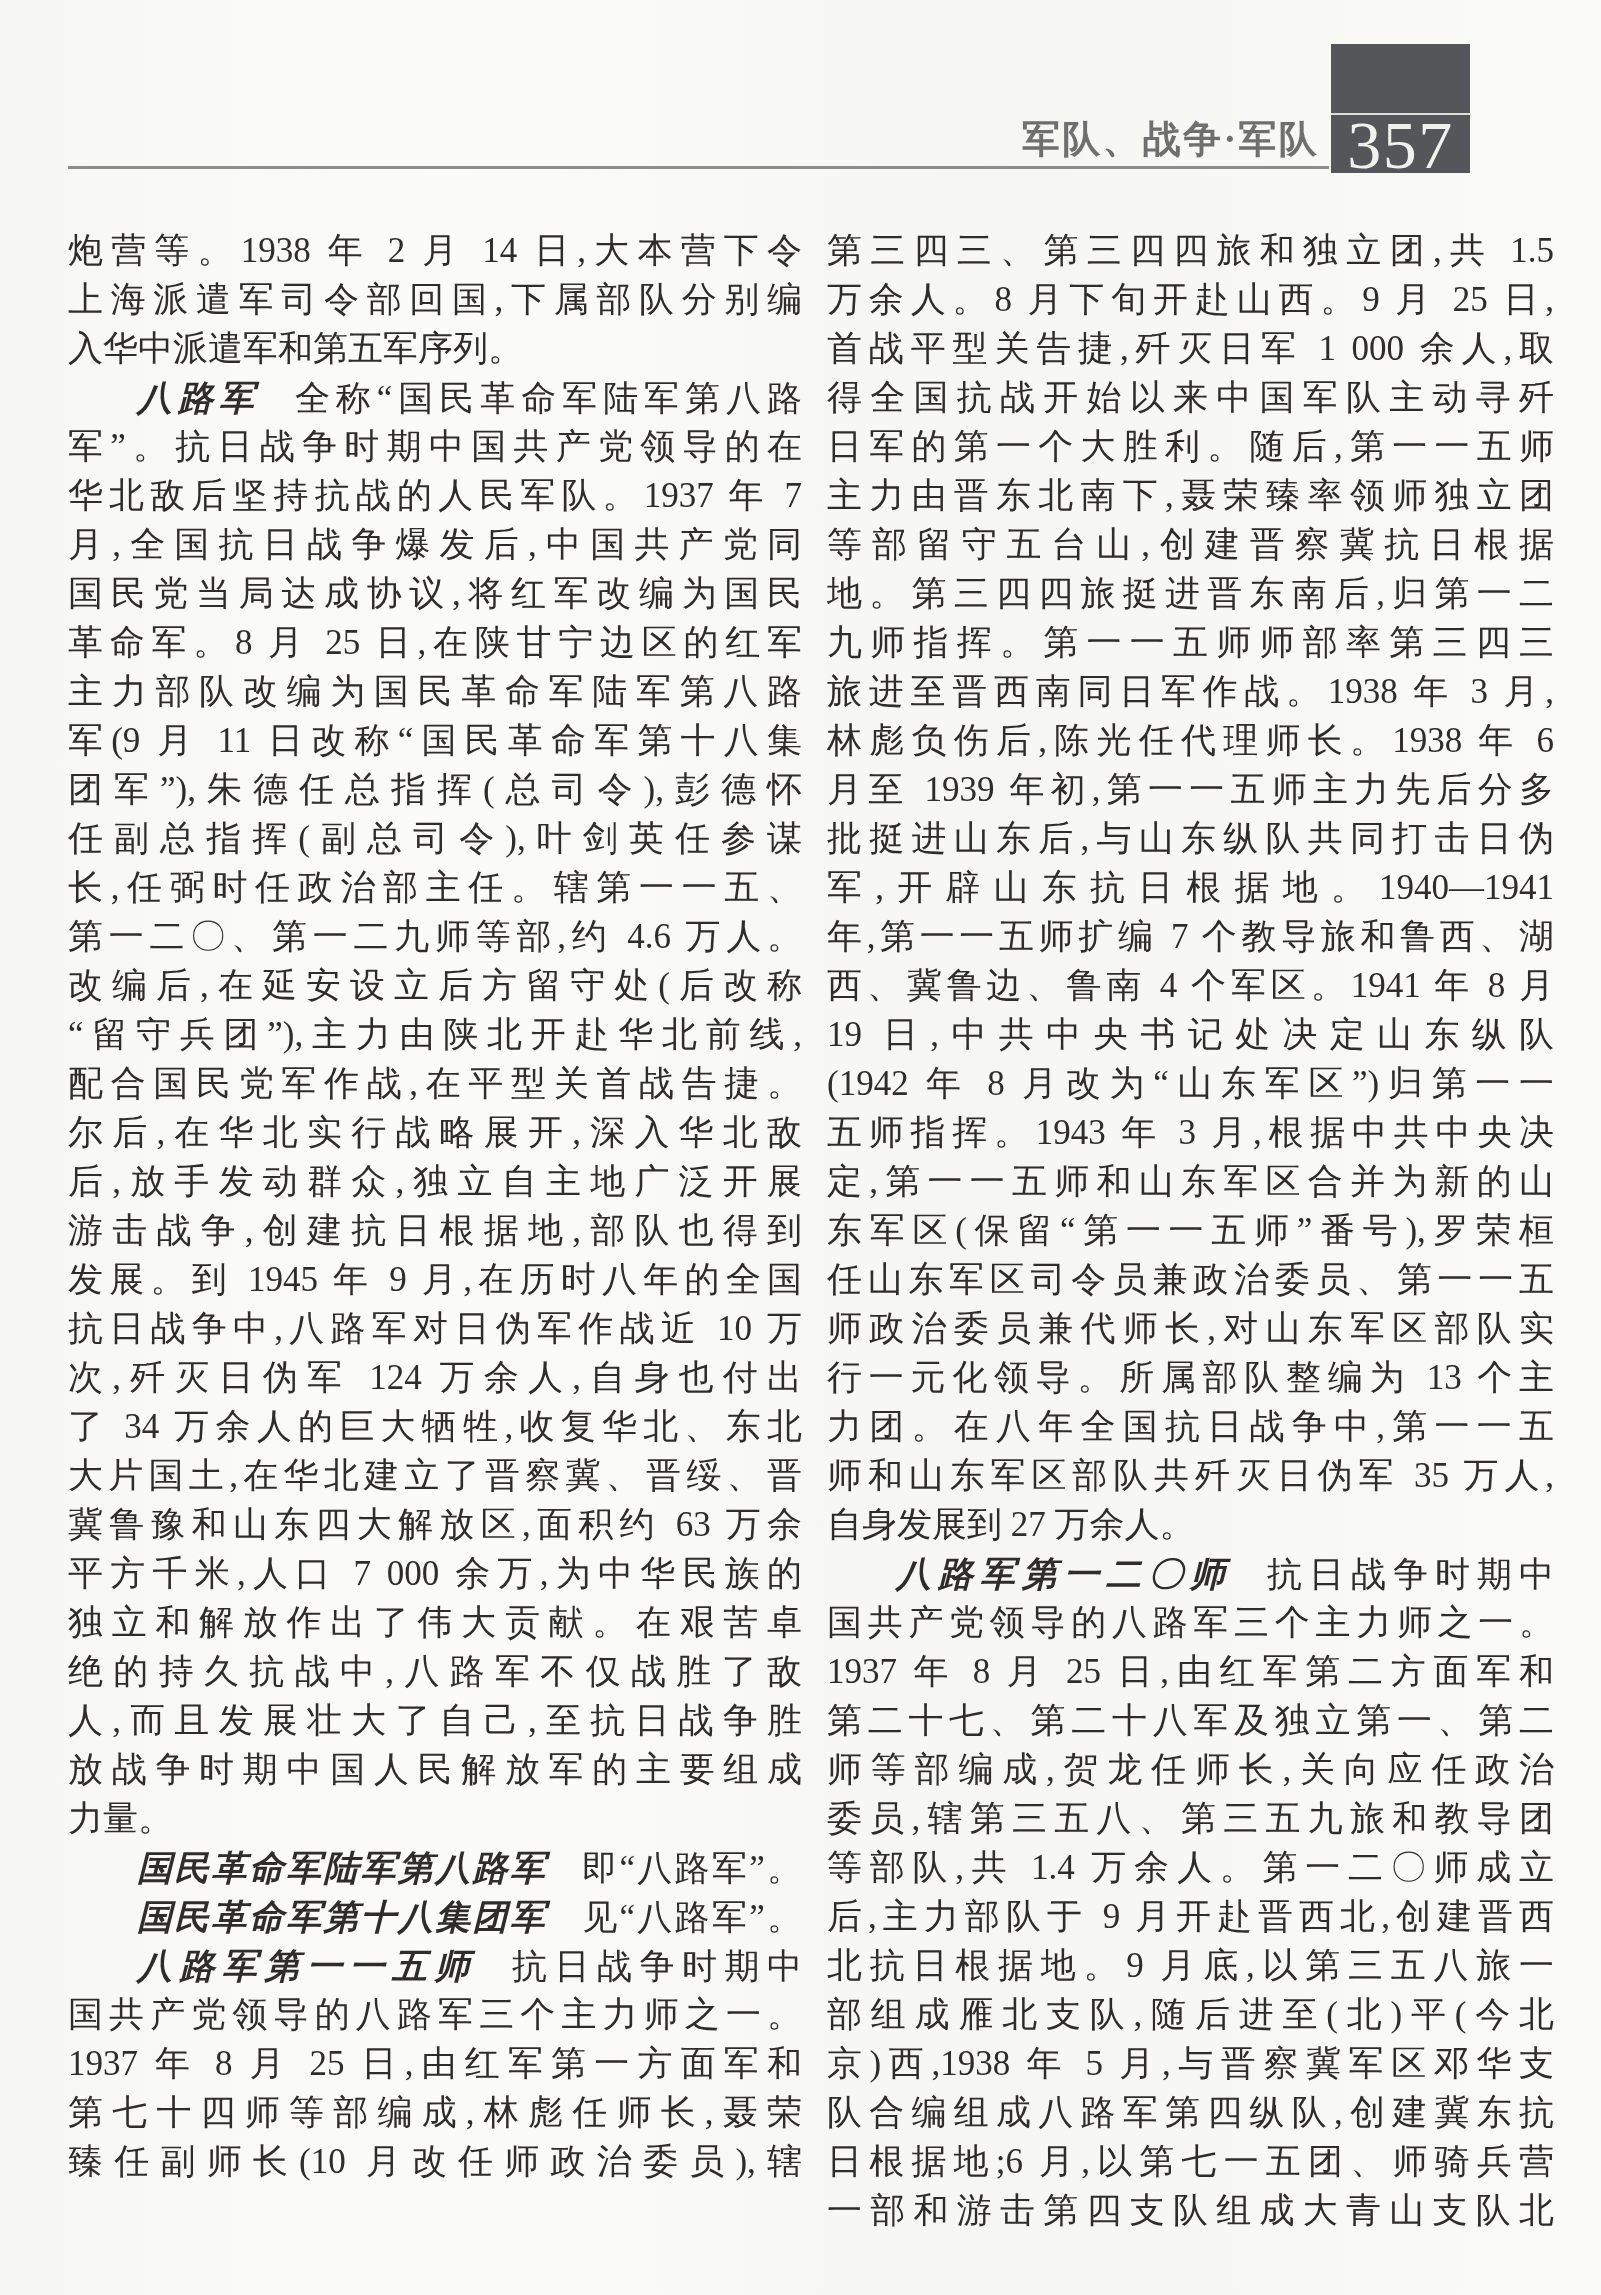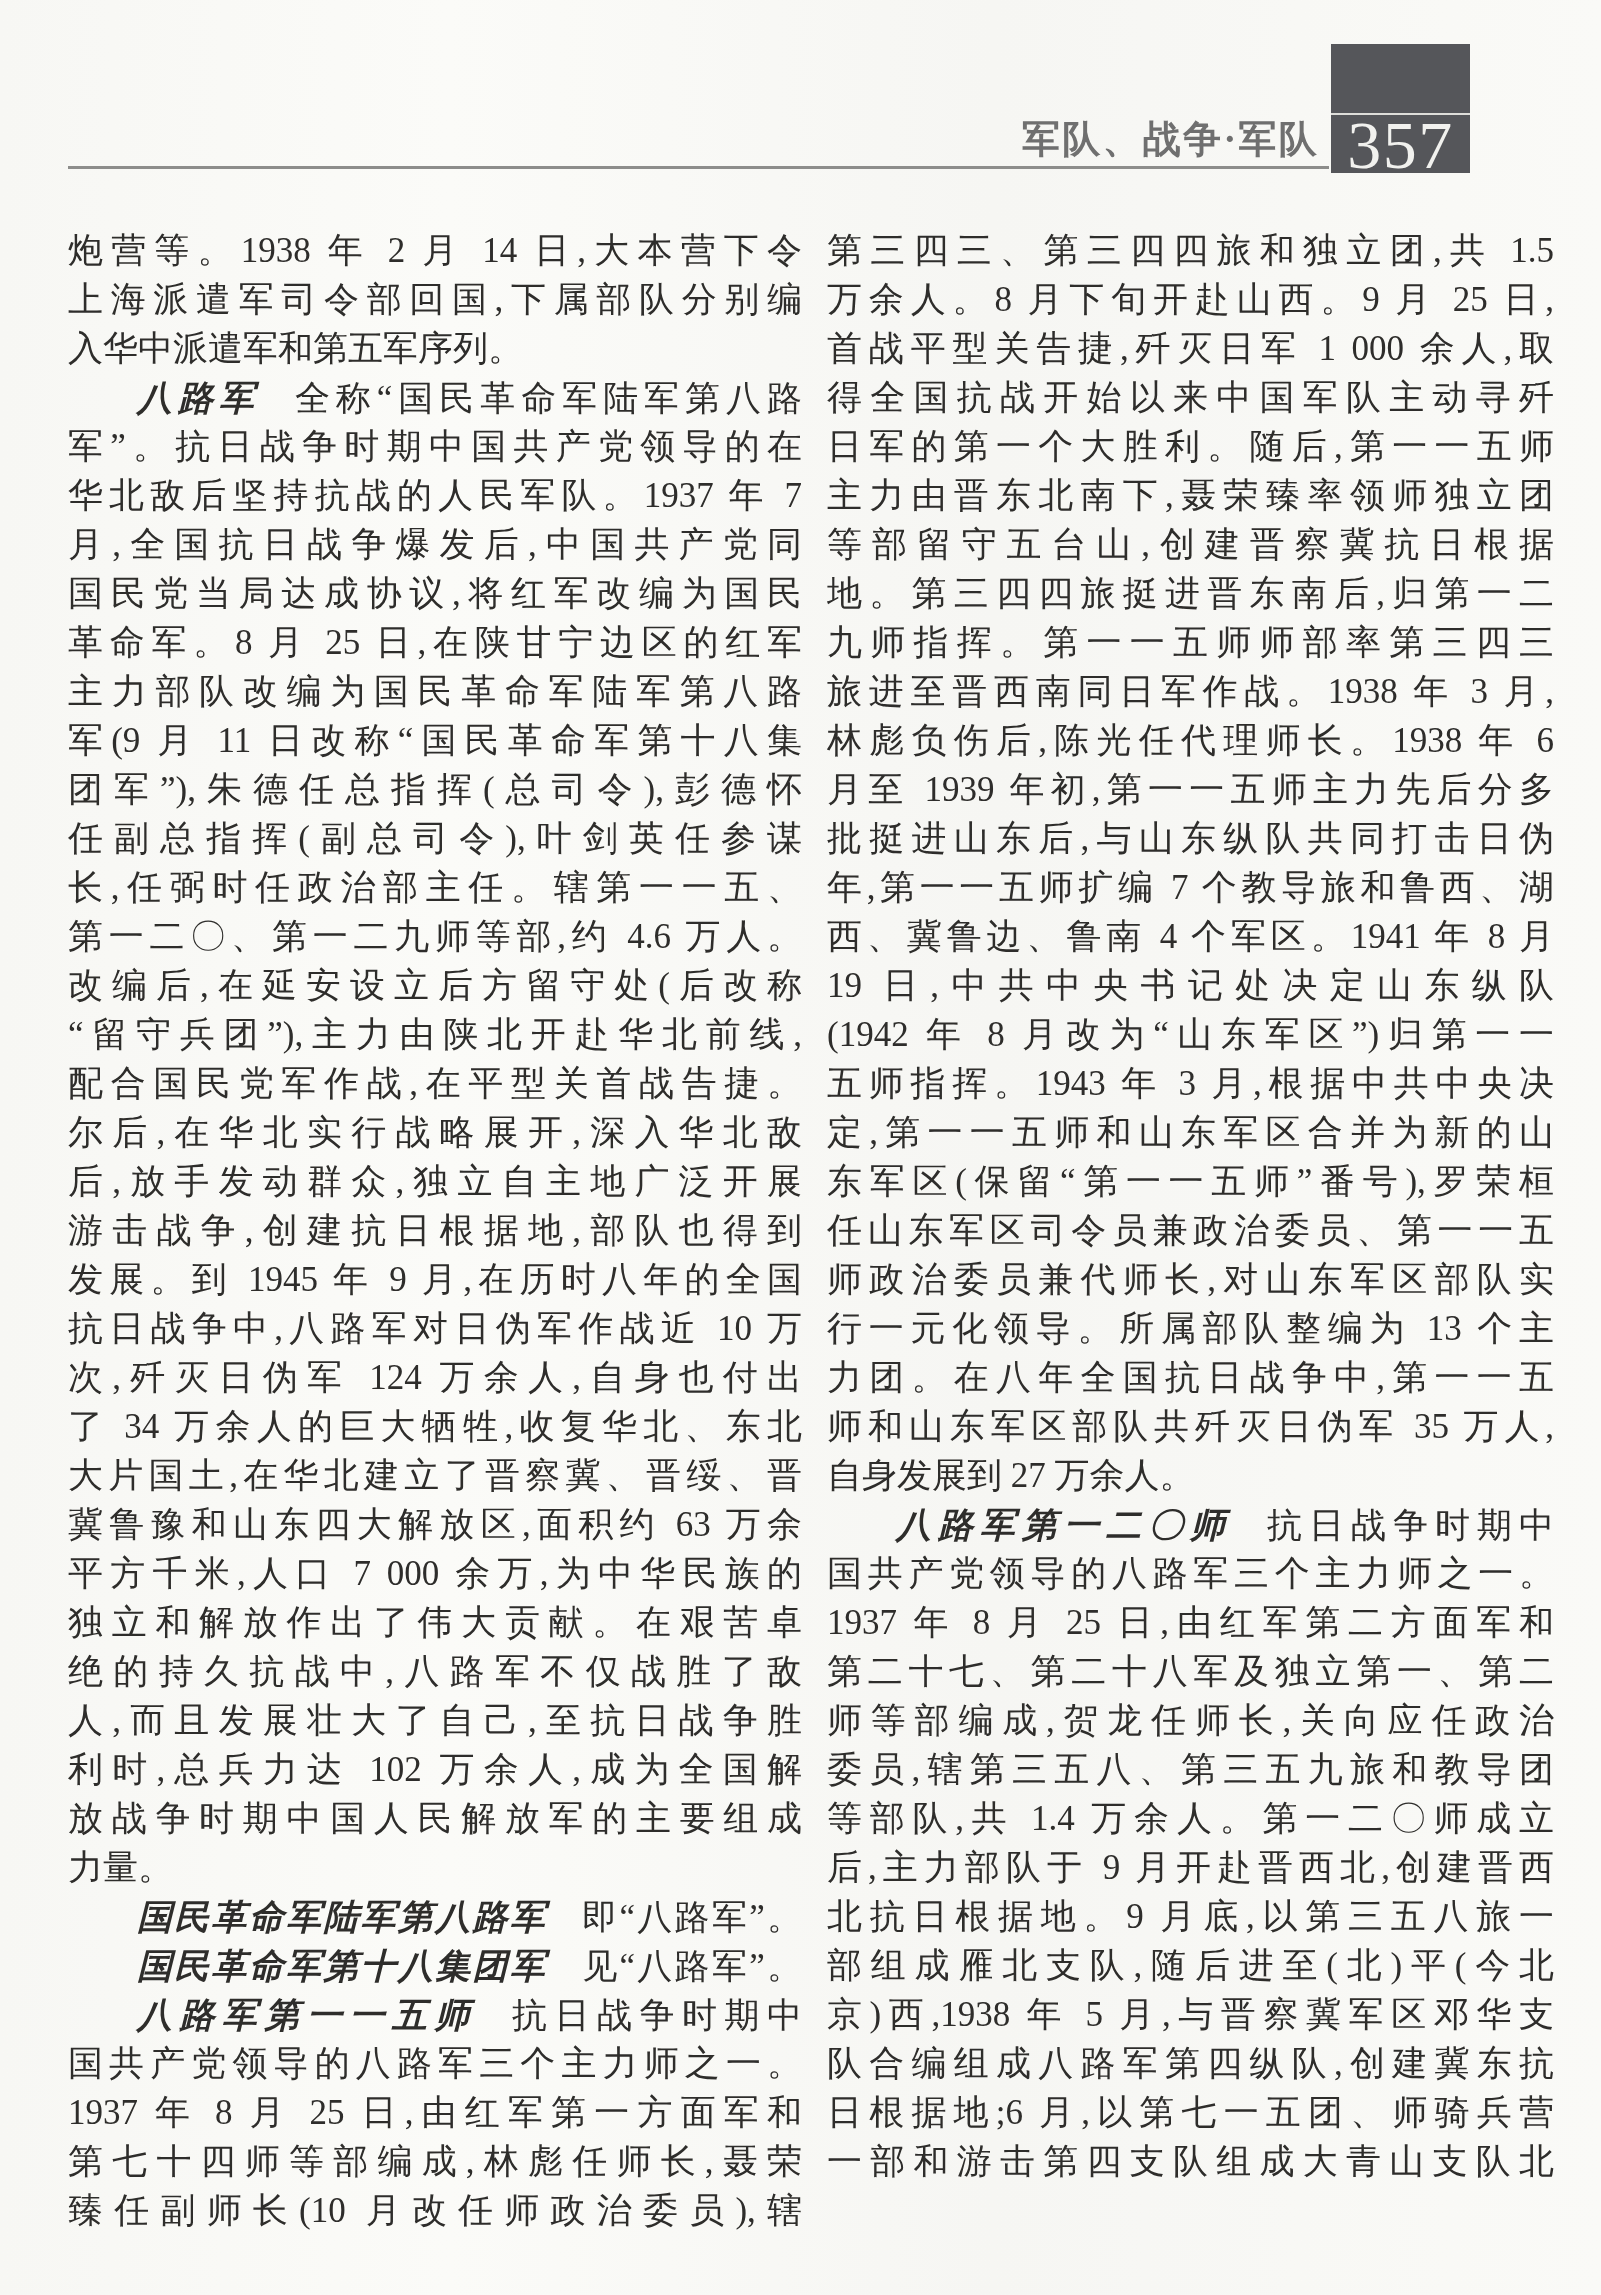--- a/index.html
+++ b/index.html
@@ -91,21 +91,20 @@
         <div class="line"><span>发展。到 1945 年 9 月,在历时八年的全国</span></div>
         <div class="line"><span>抗日战争中,八路军对日伪军作战近 10 万</span></div>
         <div class="line"><span>次,歼灭日伪军 124 万余人,自身也付出</span></div>
         <div class="line"><span>了 34 万余人的巨大牺牲,收复华北、东北</span></div>
         <div class="line"><span>大片国土,在华北建立了晋察冀、晋绥、晋</span></div>
         <div class="line"><span>冀鲁豫和山东四大解放区,面积约 63 万余</span></div>
         <div class="line"><span>平方千米,人口 7 000 余万,为中华民族的</span></div>
         <div class="line"><span>独立和解放作出了伟大贡献。在艰苦卓</span></div>
         <div class="line"><span>绝的持久抗战中,八路军不仅战胜了敌</span></div>
         <div class="line"><span>人,而且发展壮大了自己,至抗日战争胜</span></div>
-        <div class="line"><span>利时,总兵力达 102 万余人,成为全国解</span></div>
         <div class="line"><span>放战争时期中国人民解放军的主要组成</span></div>
         <div class="line para-end"><span>力量。</span></div>
         <div class="line indent"><span class="headword">国民革命军陆军第八路军</span><span>即“八路军”。</span></div>
         <div class="line indent"><span class="headword">国民革命军第十八集团军</span><span>见“八路军”。</span></div>
         <div class="line indent"><span class="headword">八路军第一一五师</span><span>抗日战争时期中</span></div>
         <div class="line"><span>国共产党领导的八路军三个主力师之一。</span></div>
         <div class="line"><span>1937 年 8 月 25 日,由红军第一方面军和</span></div>
         <div class="line"><span>第七十四师等部编成,林彪任师长,聂荣</span></div>
         <div class="line"><span>臻任副师长(10 月改任师政治委员),辖</span></div>
       </div>
@@ -116,20 +115,21 @@
         <div class="line"><span>得全国抗战开始以来中国军队主动寻歼</span></div>
         <div class="line"><span>日军的第一个大胜利。随后,第一一五师</span></div>
         <div class="line"><span>主力由晋东北南下,聂荣臻率领师独立团</span></div>
         <div class="line"><span>等部留守五台山,创建晋察冀抗日根据</span></div>
         <div class="line"><span>地。第三四四旅挺进晋东南后,归第一二</span></div>
         <div class="line"><span>九师指挥。第一一五师师部率第三四三</span></div>
         <div class="line"><span>旅进至晋西南同日军作战。1938 年 3 月,</span></div>
         <div class="line"><span>林彪负伤后,陈光任代理师长。1938 年 6</span></div>
         <div class="line"><span>月至 1939 年初,第一一五师主力先后分多</span></div>
         <div class="line"><span>批挺进山东后,与山东纵队共同打击日伪</span></div>
+        <div class="line"><span>军,开辟山东抗日根据地。1940—1941</span></div>
         <div class="line"><span>年,第一一五师扩编 7 个教导旅和鲁西、湖</span></div>
         <div class="line"><span>西、冀鲁边、鲁南 4 个军区。1941 年 8 月</span></div>
         <div class="line"><span>19 日,中共中央书记处决定山东纵队</span></div>
         <div class="line"><span>(1942 年 8 月改为“山东军区”)归第一一</span></div>
         <div class="line"><span>五师指挥。1943 年 3 月,根据中共中央决</span></div>
         <div class="line"><span>定,第一一五师和山东军区合并为新的山</span></div>
         <div class="line"><span>东军区(保留“第一一五师”番号),罗荣桓</span></div>
         <div class="line"><span>任山东军区司令员兼政治委员、第一一五</span></div>
         <div class="line"><span>师政治委员兼代师长,对山东军区部队实</span></div>
         <div class="line"><span>行一元化领导。所属部队整编为 13 个主</span></div>

